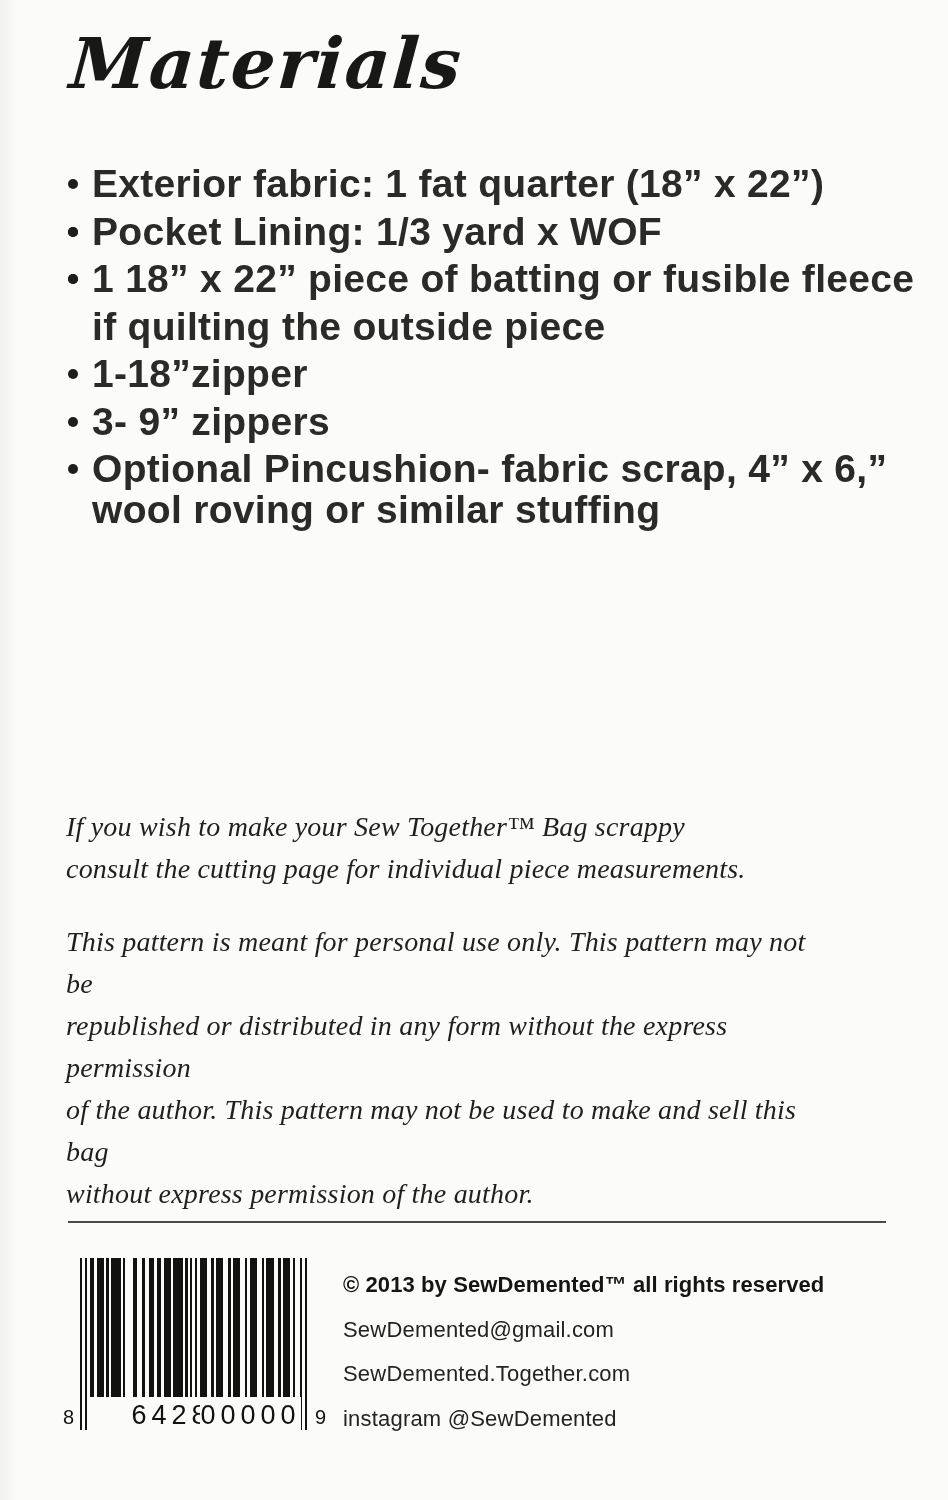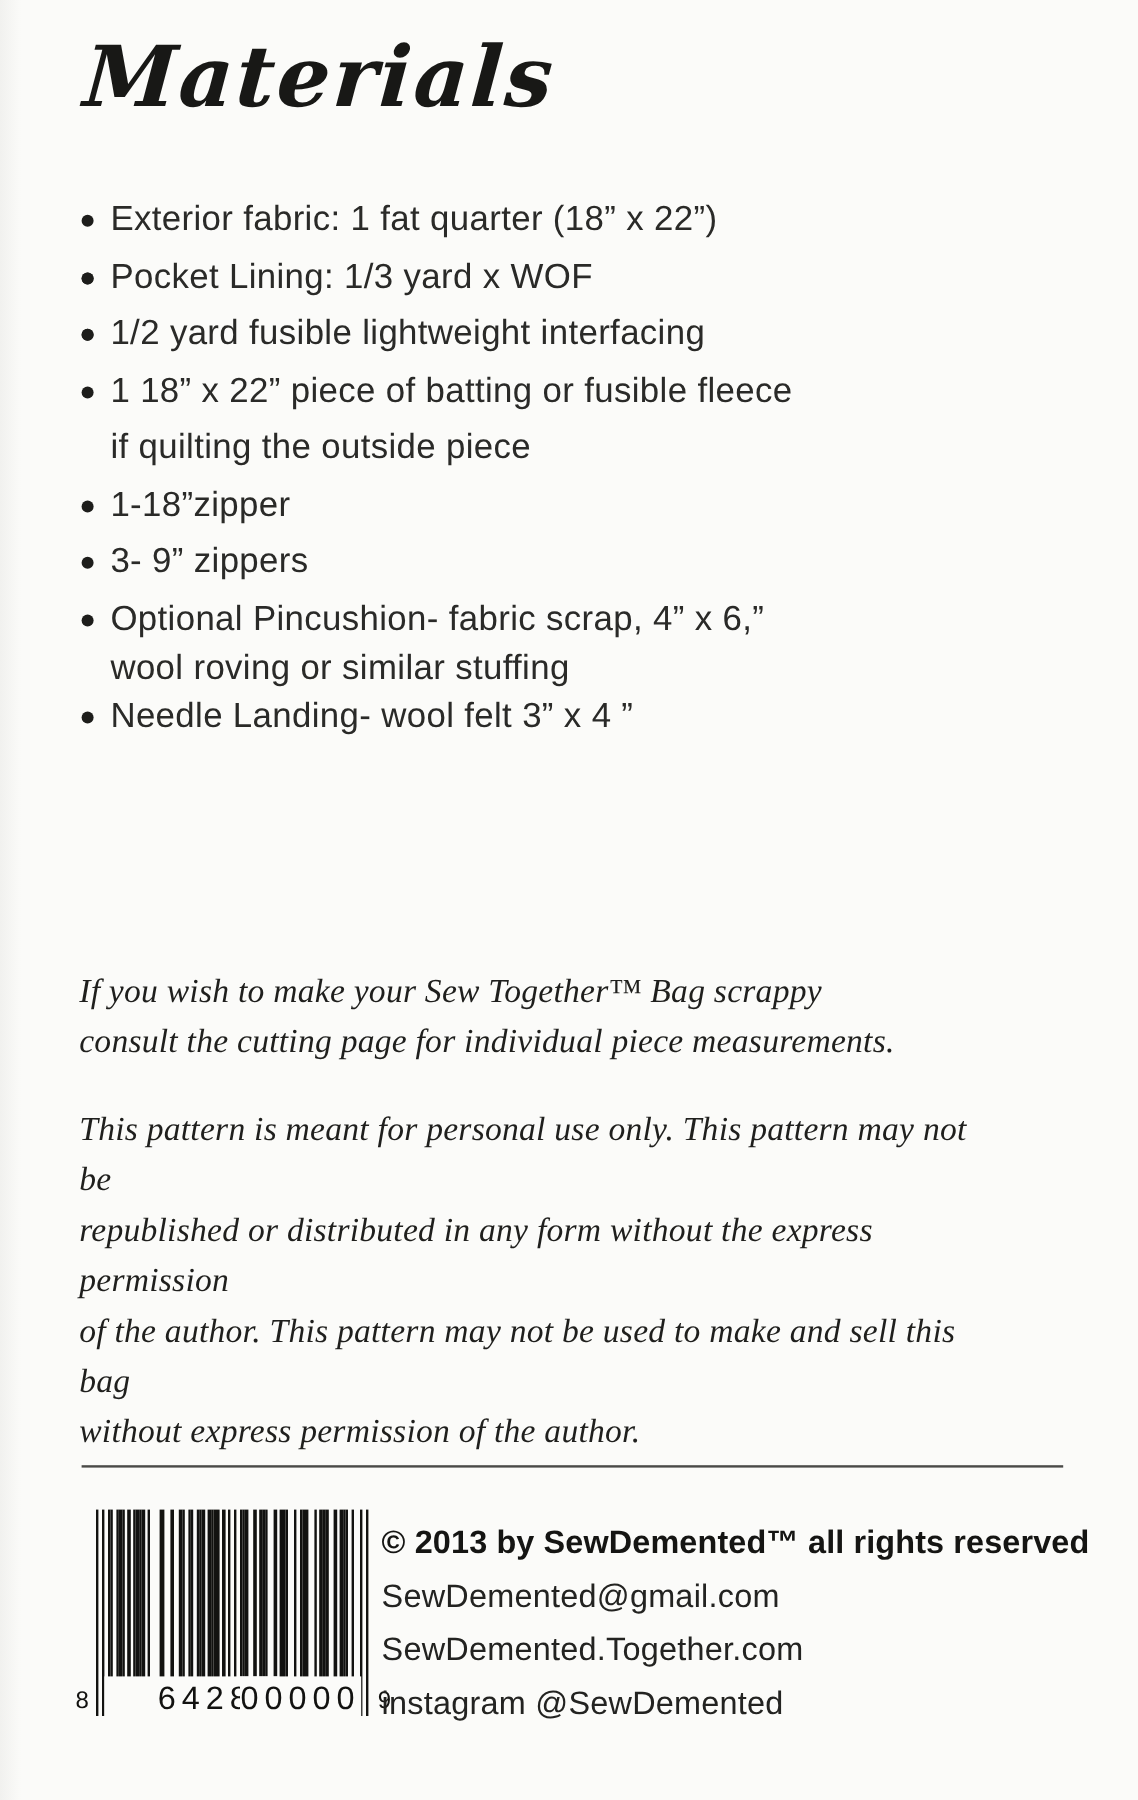--- a/index.html
+++ b/index.html
@@ -17,37 +17,37 @@
   .heading{
     position:absolute;left:70px;top:22px;
     font-family:"DejaVu Serif","Liberation Serif",serif;
     font-style:italic;font-weight:700;
     font-size:70px;letter-spacing:2px;color:#181816;
     transform:skewX(-4deg);
   }
 
   .materials{position:absolute;left:66px;top:160px;width:720px;}
   .list-line{position:relative;padding-left:26px;line-height:47.5px;
-    font-size:29px;letter-spacing:.3px;color:#2a2a28;white-space:nowrap;}
+    font-size:39px;letter-spacing:.3px;color:#2a2a28;white-space:nowrap;font-weight:bold;}
   .list-line.tight{line-height:34px;}
   .dot{position:absolute;left:2px;top:19px;width:10px;height:10px;border-radius:50%;background:#1d1d1b;}
 
   .note{
     position:absolute;left:66px;width:760px;
     font-family:"Liberation Serif","DejaVu Serif",serif;
     font-style:italic;font-size:28px;line-height:42px;
     color:#1f1f1d;white-space:pre-line;letter-spacing:.2px;
   }
   .note-scrappy{top:806px;}
   .note-license{top:921px;}
 
   .divider{position:absolute;left:68px;top:1221px;width:818px;height:0;
     border-top:2px solid #4a4a48;}
 
-  .footer-text{position:absolute;left:318px;top:1263px;font-size:27px;line-height:44.5px;color:#232321;}
+  .footer-text{position:absolute;left:343px;top:1263px;font-size:22px;line-height:44.5px;color:#232321;}
   .footer-text .line{white-space:nowrap;letter-spacing:.2px;}
   .footer-text .bold{font-weight:700;letter-spacing:.1px;color:#151513;}
 
   .barcode{position:absolute;left:80px;top:1258px;width:228px;height:172px;}
   .bars{position:absolute;inset:0;display:flex;}
   .module{width:2.4px;height:100%;}
   .module.on{background:#121210;}
   .bc-label{
     position:absolute;bottom:0;height:33px;background:#fbfbf9;
     display:flex;align-items:flex-end;justify-content:center;
@@ -64,28 +64,26 @@
 
 <div class="page">
 
   <div class="heading">Materials</div>
 
   <div class="materials" id="materials-list">
       <div class="list-line"><span class="dot"></span><span>Exterior fabric: 1 fat quarter (18” x 22”)</span></div>
       <div class="list-line"><span class="dot"></span></div>
       <div class="list-line"><span class="dot"></span><span>Pocket Lining: 1/3 yard x WOF</span></div>
       <div class="list-line"><span class="dot"></span></div>
-      <div class="list-line"><span class="dot"></span><span>1/2 yard fusible lightweight interfacing</span></div>
       <div class="list-line"><span class="dot"></span><span>1 18” x 22” piece of batting or fusible fleece</span></div>
       <div class="list-line"><span>if quilting the outside piece</span></div>
       <div class="list-line"><span class="dot"></span><span>1-18”zipper</span></div>
       <div class="list-line"><span class="dot"></span><span>3- 9” zippers</span></div>
       <div class="list-line"><span class="dot"></span><span>Optional Pincushion- fabric scrap, 4” x 6,”</span></div>
       <div class="list-line tight"><span>wool roving or similar stuffing</span></div>
-      <div class="list-line"><span class="dot"></span><span>Needle Landing- wool felt 3” x 4 ”</span></div>
     </div>
 
   <div class="note note-license">This pattern is meant for personal use only. This pattern may not be
 republished or distributed in any form without the express permission
 of the author. This pattern may not be used to make and sell this bag
 without express permission of the author.</div>
 
   <div class="note note-scrappy">If you wish to make your Sew Together™ Bag scrappy
 consult the cutting page for individual piece measurements.</div>
 

